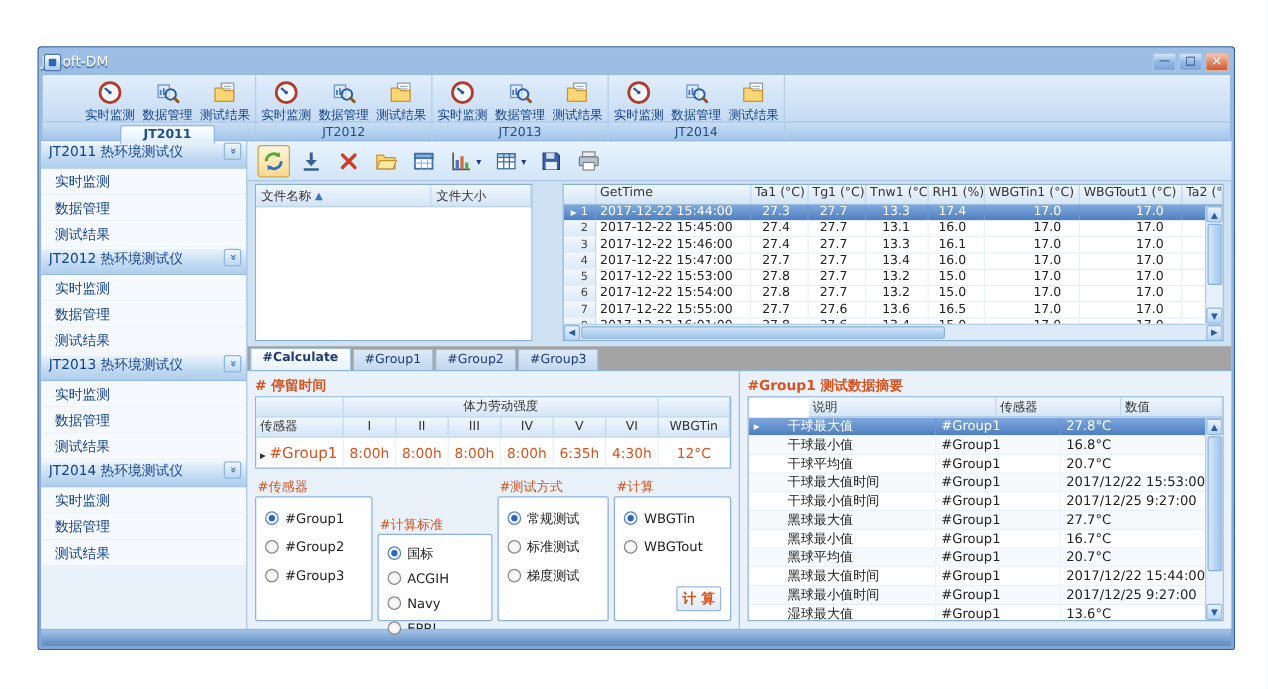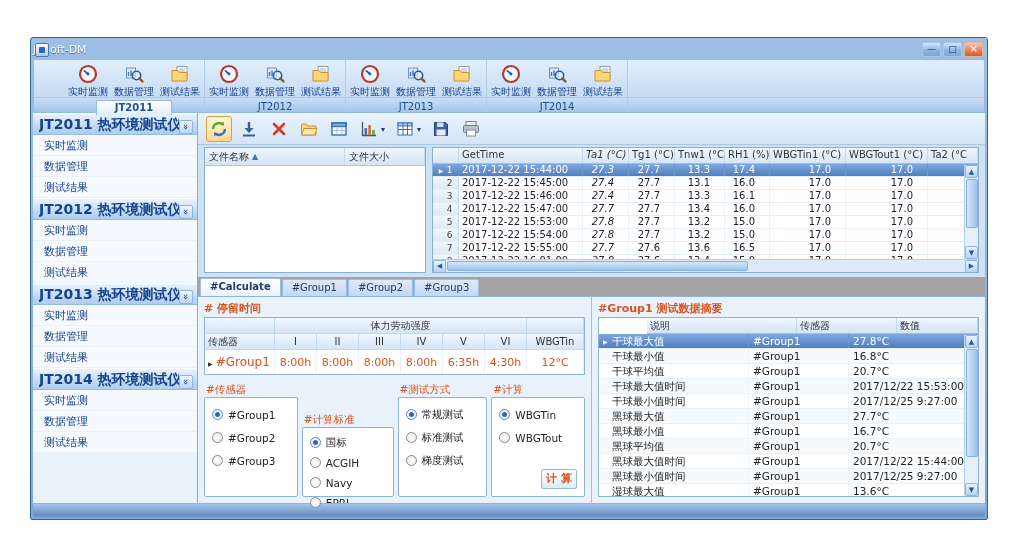--- a/index.html
+++ b/index.html
@@ -41,23 +41,23 @@
   .rcaption { height:15px; line-height:14px; text-align:center; font-size:10px; color:#1f4e8c; z-index:1; }
   .rcaption.active { background:linear-gradient(#feffff,#ddeefb); border:1px solid #96b9de; border-bottom:none;
     border-radius:2px 2px 0 0; margin:0 32px; font-weight:bold; }
 
   
   .appbody { flex:1; display:flex; min-height:0; }
 
   
   .sidebar { width:165px; flex:0 0 auto; display:flex; flex-direction:column;
     background:#f6fafe; border-right:1px solid #86abd4; }
-  .navheader { height:22px; flex:0 0 auto; display:flex; align-items:flex-end; padding:0 4px 0 6px;
+  .navheader { height:22px; flex:0 0 auto; display:flex; align-items:flex-start; padding:0 4px 0 6px;
     background:linear-gradient(#eaf4fd,#c2daf2 60%,#aecdec); border-top:1px solid #fdfeff;
-    border-bottom:1px solid #96bbe0; color:#15428b; font-weight:bold; font-size:14px; }
+    border-bottom:1px solid #96bbe0; color:#15428b; font-weight:normal; font-size:11px; }
   .navtitle { white-space:nowrap; overflow:hidden; }
   .navchev { margin-left:auto; width:14px; height:14px; flex:0 0 auto; border:1px solid #8fb4dd; border-radius:2px;
     background:linear-gradient(#eef6fe,#bcd8f2); color:#2a5a9b; font-size:9px; line-height:12px; text-align:center; }
   .navchev::before { content:"»"; display:inline-block; transform:rotate(90deg); }
   .navitem { height:21px; flex:0 0 auto; line-height:21px; padding-left:11px; color:#15428b;
     background:#f6fafe; border-bottom:1px solid #e9f2fb; font-size:11px; }
   .navfill { flex:1; background:#e9f2fb; }
 
   
   .main { flex:1; display:flex; flex-direction:column; background:#cfe2f4; min-width:0; }
@@ -65,39 +65,39 @@
   
   .cmdbar { height:32px; flex:0 0 auto; display:flex; align-items:center; gap:4px; padding:0 8px;
     background:linear-gradient(#e9f4fe,#d2e5f7); border-bottom:1px solid #aac8e6; }
   .cbtn { height:26px; min-width:26px; display:flex; align-items:center; justify-content:center;
     gap:2px; border-radius:3px; border:1px solid transparent; padding:0 2px; }
   .cbtn.hot { background:linear-gradient(#fff6dc,#ffd98f); border-color:#d9a33c; }
   .cbtn svg { width:20px; height:20px; display:block; }
   .drop::before { content:"▾"; font-size:8px; color:#1f3c73; }
 
   
-  .upper { height:132px; flex:0 0 auto; display:flex; gap:6px; padding:2px 6px 4px; min-width:0; }
+  .upper { height:132px; flex:0 0 auto; display:flex; gap:24px; padding:2px 6px 4px; min-width:0; }
   .filepanel { width:222px; flex:0 0 auto; background:#fff; border:1px solid #89afd7; display:flex; flex-direction:column; }
   .fphead { height:18px; flex:0 0 auto; display:flex; background:linear-gradient(#f0f7fe,#d3e4f5);
     border-bottom:1px solid #a9c7e5; }
   .fpcell { padding:2px 4px; font-size:10px; color:#333; border-right:1px solid #c5d9ee;
     display:flex; align-items:center; gap:3px; white-space:nowrap; overflow:hidden; }
   .fpname { width:140px; } .fpsize { flex:1; }
   .sort { color:#3c74b8; font-size:8px; }
   .fpbody { flex:1; background:#fff; }
 
   
   .grid { flex:1; background:#fff; border:1px solid #89afd7; display:flex; flex-direction:column;
     min-width:0; position:relative; overflow:hidden;justify-content:space-between; }
   .ghead { height:16px; flex:0 0 auto; display:flex; background:linear-gradient(#f1f7fe,#d4e5f6);
     border-bottom:1px solid #9dbfe2; }
   .hcell { font-size:10px; color:#333; padding:1px 3px; border-right:1px solid #c2d8ee;
     white-space:nowrap; overflow:hidden; }
   .ci { width:26px; flex:0 0 auto; } .ct { width:124px; flex:0 0 auto; }
-  .c1 { width:46px; flex:0 0 auto;font-style:italic; } .c2 { width:46px; flex:0 0 auto; }
+  .c1 { width:46px; flex:0 0 auto; } .c2 { width:46px; flex:0 0 auto; }
   .c3 { width:50px; flex:0 0 auto; } .c4 { width:45px; flex:0 0 auto; }
   .c5 { width:76px; flex:0 0 auto; } .c6 { width:82px; flex:0 0 auto; }
   .c7 { flex:1; min-width:0; }
   .gbody { flex:1; overflow:hidden; }
   .grow { height:13px; display:flex; border-bottom:1px solid #e4eef8; background:#fff; }
   .gcell { font-size:10px; line-height:12px; padding:0 3px; border-right:1px solid #e9f1fa;
     white-space:nowrap; overflow:hidden; color:#222; }
   .gcell.num { text-align:right; padding-right:14px; }
   .ind { width:26px; flex:0 0 auto; background:linear-gradient(#f0f6fd,#ddeaf7); border-right:1px solid #c2d8ee;
     color:#444; display:flex; align-items:center; justify-content:center; gap:1px; font-size:9px; }
@@ -176,21 +176,21 @@
   .bright { flex:1; padding:4px 6px 6px; display:flex; flex-direction:column; min-width:0; min-height:0; }
   .sumtable { flex:1; margin-top:2px; border:1px solid #8db2dc; background:#fff;
     display:flex; flex-direction:column; position:relative; overflow:hidden; min-height:0; }
   .sumhead { height:16px; flex:0 0 auto; display:flex; background:linear-gradient(#f0f7fe,#d3e4f5);
     border-bottom:1px solid #9dbfe2;margin-left:48px; }
   .sd { width:150px; flex:0 0 auto; } .ssn { width:100px; flex:0 0 auto; } .sv { flex:1; min-width:0; }
   .sumrows { flex:1; overflow:hidden; }
   .sumrow { height:15px; display:flex; border-bottom:1px solid #e8f0f9; background:#fff; }
   .sumrow:nth-child(even) { background:#f6fafd; }
   .sumcell { font-size:10.5px; line-height:14px; padding:0 4px; border-right:1px solid #edf3fa;
-    white-space:nowrap; overflow:hidden; color:#222; display:flex; align-items:center; gap:2px; }
+    white-space:nowrap; overflow:hidden; color:#222; display:flex; align-items:center; gap:20px; }
   .sumrow.sel { background:linear-gradient(#7fa8dd,#4f7fc1); }
   .sumrow.sel .sumcell { color:#fff; border-right-color:#6e97cf; }
 
   
   .statusbar { height:14px; flex:0 0 auto; border-top:1px solid #8fb5de; border-radius:0 0 2px 2px;
     background:linear-gradient(#a3c4ea,#6d96c8 75%,#6590c4); }
 </style>
 </head>
 <body>
 

